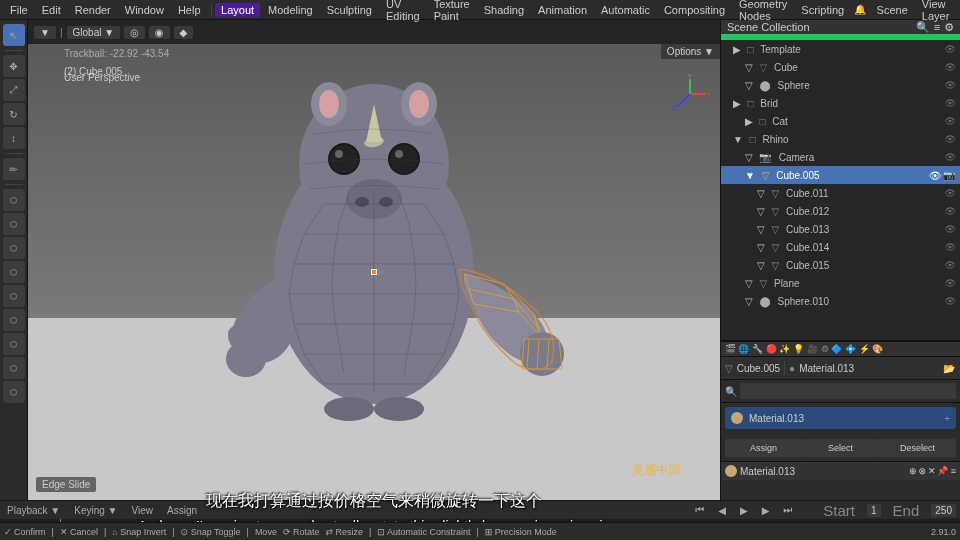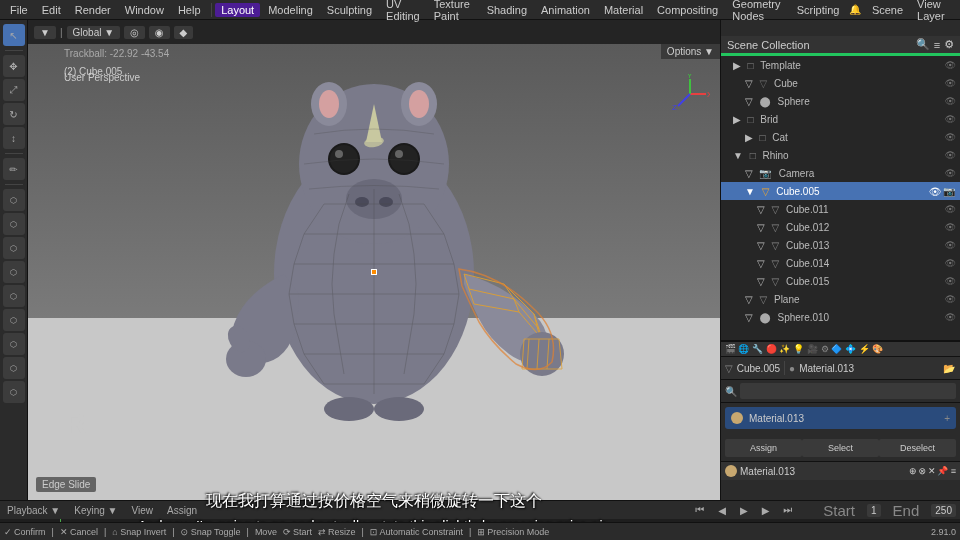--- a/index.html
+++ b/index.html
@@ -204,22 +204,21 @@
 
     
     #scene-header {
       height: 20px;
       background: #333;
       display: flex;
       align-items: center;
       padding: 0 6px;
       gap: 4px;
       font-size: 11px;
-      border-bottom: 3px solid #22c55e;
-      margin-top: 16px;
+      border-bottom: 6px solid #22c55e;
     }
     #outliner-area {
       flex: 1;
       overflow: hidden;
       background: #262626;
     }
     .outliner-item {
       height: 18px;
       display: flex;
       align-items: center;
@@ -364,21 +363,21 @@
   <div class="menu-item">Window</div>
   <div class="menu-item">Help</div>
   <div class="menu-separator"></div>
   <div class="menu-item active">Layout</div>
   <div class="menu-item">Modeling</div>
   <div class="menu-item">Sculpting</div>
   <div class="menu-item">UV Editing</div>
   <div class="menu-item">Texture Paint</div>
   <div class="menu-item">Shading</div>
   <div class="menu-item">Animation</div>
-  <div class="menu-item">Material</div>
+  <div class="menu-item">Automatic</div>
   <div class="menu-item">Compositing</div>
   <div class="menu-item">Geometry Nodes</div>
   <div class="menu-item">Scripting</div>
   <div class="menu-spacer"></div>
 
   <span style="font-size:10px;color:#888;margin-right:2px;">🔔</span>
   <div class="menu-item">Scene</div>
   <div class="menu-item">View Layer</div>
 </div>
 
@@ -521,20 +520,24 @@
     </div>
 
     <div id="r-label">R</div>
 
     <div style="position:absolute; bottom:8px; left:8px; font-size:10px; color:#ccc; background:rgba(0,0,0,0.5); padding:2px 6px; border-radius:2px;">Edge Slide</div>
   </div>
 
   <div id="subtitle-cn">现在我打算通过按价格空气来稍微旋转一下这个</div>
   <div id="subtitle-en">And now I'm going to go and actually rotate this slightly by pressing price air.</div>
 
+  <div id="watermark">
+    <div id="watermark-text">灵感中国</div>
+    <div id="watermark-sub">lingganchina.com</div>
+  </div>
 
   <div id="right-panel">
 
     <div id="scene-header">
       <span>Scene Collection</span>
       <div style="margin-left:auto; display:flex; gap:4px; align-items:center;">
         <span style="cursor:pointer;">🔍</span>
         <span style="cursor:pointer;">≡</span>
         <span style="cursor:pointer;">⚙</span>
       </div>
@@ -740,21 +743,21 @@
 <div style="position:absolute;bottom:0;left:0;right:0;height:18px;background:#2b2b2b;border-top:1px solid #111;display:flex;align-items:center;padding:0 4px;gap:6px;font-size:9px;color:#aaa;z-index:50;">
   <span style="cursor:pointer;">✓ Confirm</span>
   <span>|</span>
   <span style="cursor:pointer;">✕ Cancel</span>
   <span>|</span>
   <span style="cursor:pointer;">⌂ Snap Invert</span>
   <span>|</span>
   <span style="cursor:pointer;">⊙ Snap Toggle</span>
   <span>|</span>
   <span>Move</span>
-  <span>⟳ Start</span>
+  <span>⟳ Rotate</span>
   <span>⇄ Resize</span>
   <span>|</span>
   <span>⊡ Automatic Constraint</span>
   <span>|</span>
   <span>⊞ Precision Mode</span>
   <span style="flex:1;"></span>
   <span>2.91.0</span>
 </div>
 
 </body></html>

